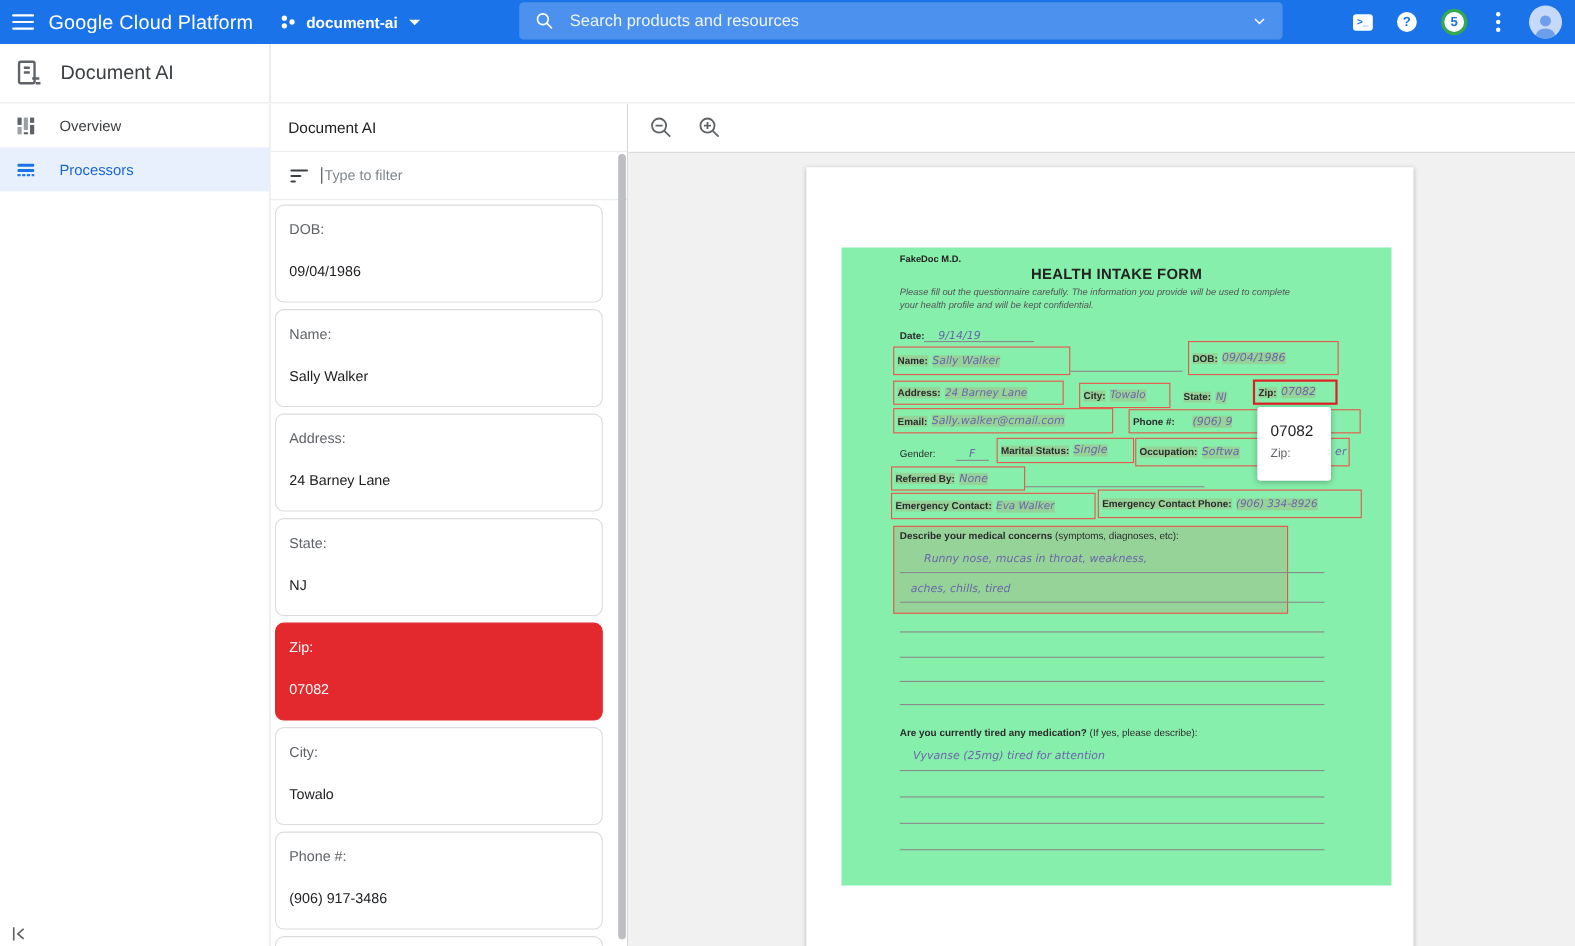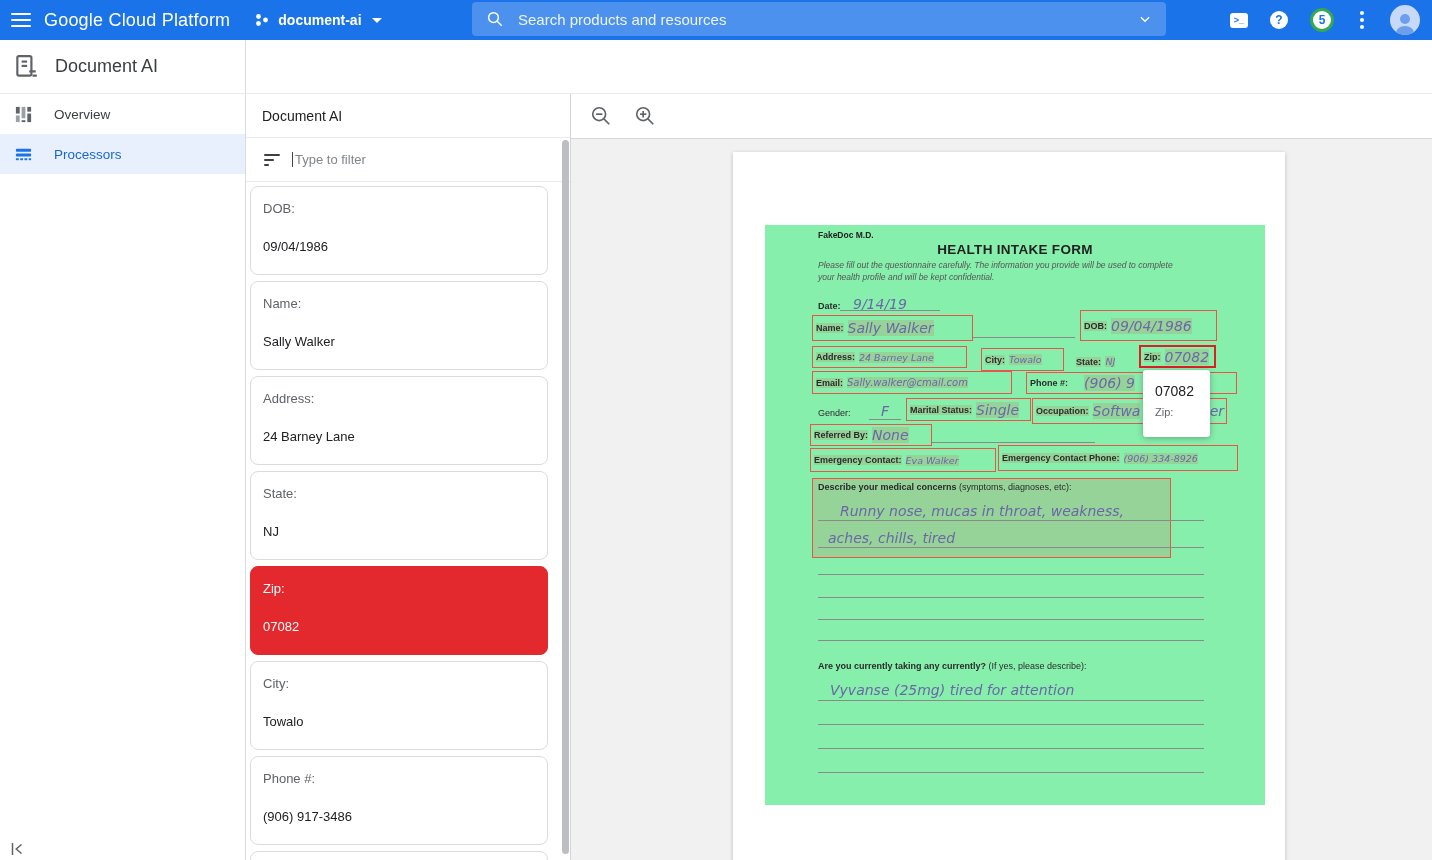--- a/index.html
+++ b/index.html
@@ -71,21 +71,21 @@
   .pv-toolbar{height:45px;background:#fff;border-bottom:1px solid #d6d6d6;display:flex;align-items:center;gap:20px;padding-left:18px;}
   .zoom-btn{width:24px;height:24px;cursor:pointer;display:flex;align-items:center;justify-content:center;}
   .pv-canvas{position:relative;height:721px;background:var(--canvas);overflow:hidden;}
   .doc-page{position:absolute;left:162px;top:13px;width:552px;height:780px;background:#fff;box-shadow:0 1px 4px rgba(0,0,0,0.22);}
   .scan{position:absolute;left:32px;top:73px;width:500px;height:580px;background:#86efac;color:#333;}
   .scan .abs{position:absolute;}
   .doc-clinic{font-size:8.5px;font-weight:bold;color:#222;}
   .doc-title{width:100%;text-align:center;font-size:13.5px;font-weight:bold;color:#222;letter-spacing:.3px;}
   .doc-instr{font-size:8.5px;font-style:italic;color:#555;}
   .flabel{font-size:9px;font-weight:bold;color:#2b2b2b;white-space:nowrap;}
-  .hand{font-size:14px;font-style:italic;color:var(--ink);font-family:"DejaVu Sans",sans-serif;white-space:nowrap;}
+  .hand{font-size:10px;font-style:italic;color:var(--ink);font-family:"DejaVu Sans",sans-serif;white-space:nowrap;}
   .hl{background:var(--hl);}
   .bbox{position:absolute;border:1px solid var(--bbox);display:flex;align-items:center;gap:4px;padding:1px 3px;}
   .bbox.selected{border-width:2px;border-color:#e01f25;}
   .writeline{position:absolute;border-bottom:1px solid #8a8a8a;}
   .qlabel{font-size:9px;color:#2b2b2b;}
   .qlabel b{font-weight:bold;}
   .tooltip{position:absolute;left:572px;top:231px;width:67px;height:67px;background:#fff;border-radius:3px;
     box-shadow:0 1px 6px rgba(0,0,0,0.3);padding:13px 0 0 12px;z-index:10;}
   .tt-value{font-size:14px;color:var(--txt);}
   .tt-label{font-size:11px;color:var(--muted);margin-top:7px;}
@@ -331,21 +331,21 @@
           <div class="abs hand" style="left:75px;top:278px">Runny nose, mucas in throat, weakness,</div>
           <div class="writeline" style="left:53px;top:282px;width:386px;height:14px"></div>
           <div class="abs hand" style="left:63px;top:305px">aches, chills, tired</div>
           <div class="writeline" style="left:53px;top:309px;width:386px;height:14px"></div>
 
           <div class="writeline" style="left:53px;top:336px;width:386px;height:14px"></div>
           <div class="writeline" style="left:53px;top:359px;width:386px;height:14px"></div>
           <div class="writeline" style="left:53px;top:381px;width:386px;height:14px"></div>
           <div class="writeline" style="left:53px;top:402px;width:386px;height:14px"></div>
 
-          <div class="abs qlabel" style="left:53px;top:436px"><b>Are you currently taking any currently?</b><span> (If yes, please describe):</span></div>
+          <div class="abs qlabel" style="left:53px;top:436px"><b>Are you currently tired any medication?</b><span> (If yes, please describe):</span></div>
           <div class="abs hand" style="left:65px;top:457px">Vyvanse (25mg) tired for attention</div>
           <div class="writeline" style="left:53px;top:462px;width:386px;height:14px"></div>
           <div class="writeline" style="left:53px;top:486px;width:386px;height:14px"></div>
           <div class="writeline" style="left:53px;top:510px;width:386px;height:14px"></div>
           <div class="writeline" style="left:53px;top:534px;width:386px;height:14px"></div>
         </div>
       </div>
       <div class="tooltip">
         <div class="tt-value">07082</div>
         <div class="tt-label">Zip:</div>

